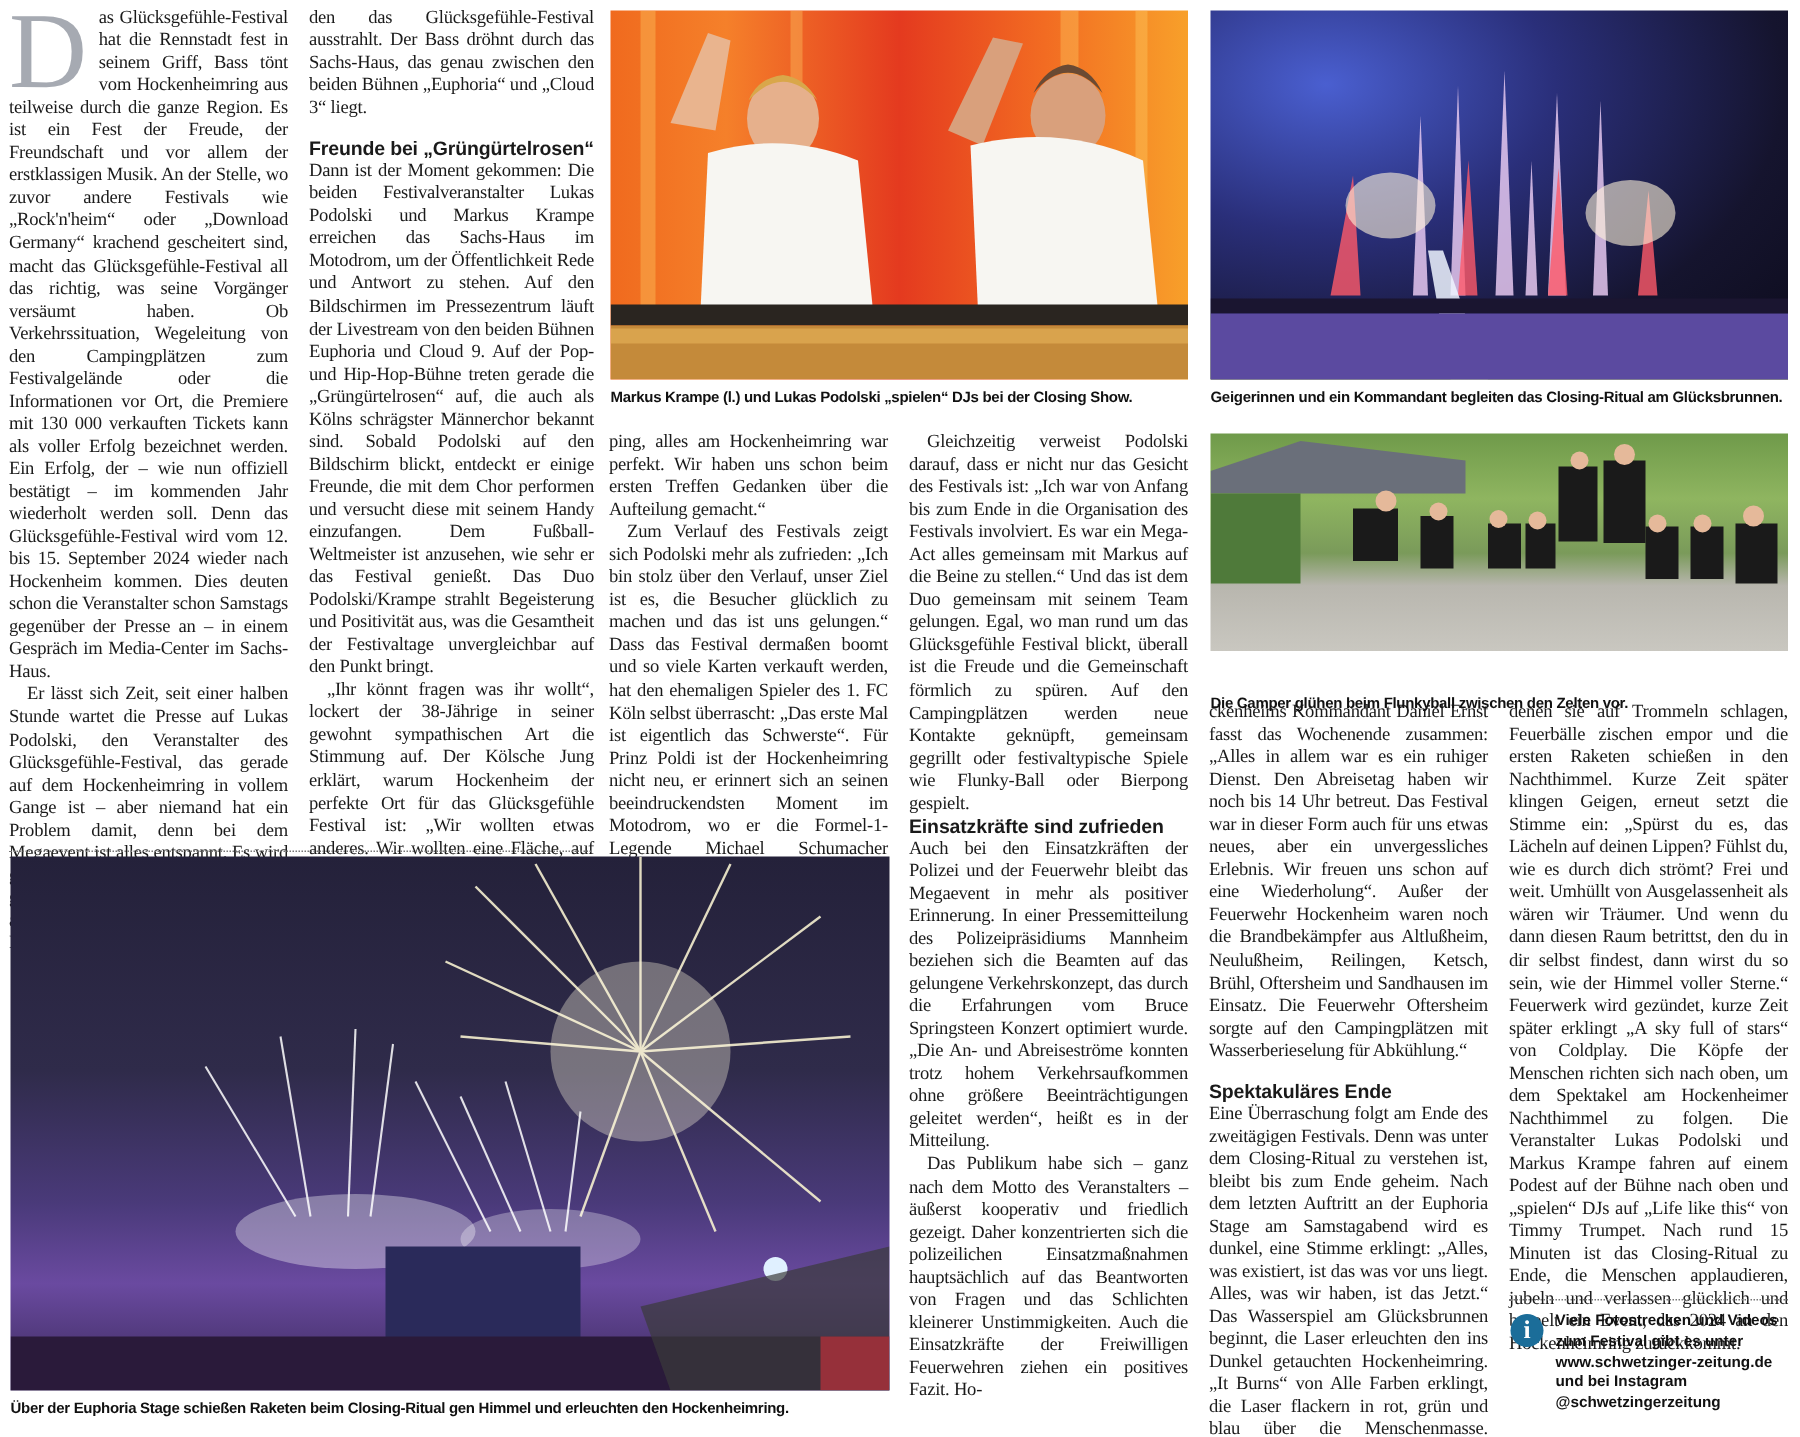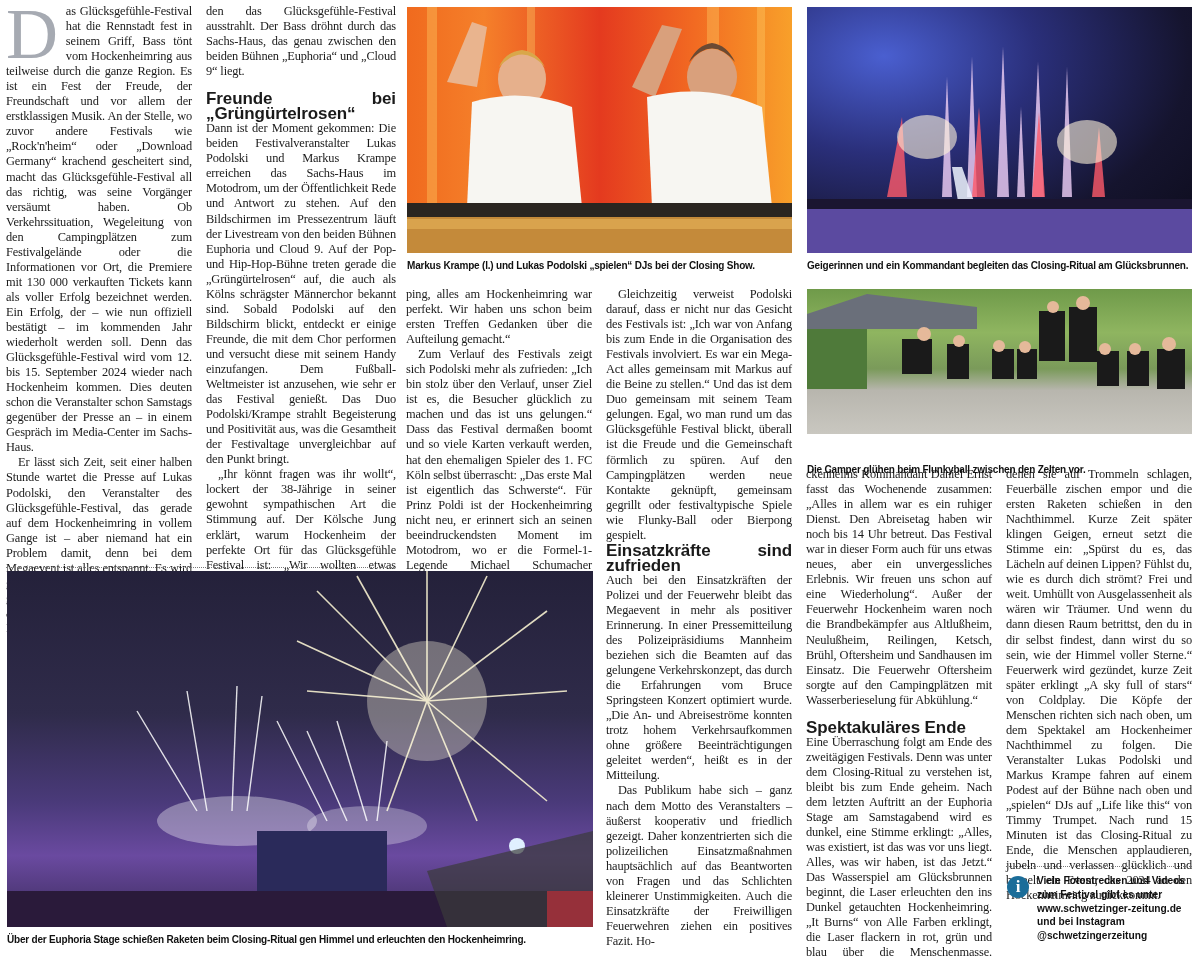--- a/index.html
+++ b/index.html
@@ -3,21 +3,21 @@
 <meta charset="utf-8">
 <style>
   html, body { margin:0; padding:0; background:#fff; }
   body { width:1200px; height:958px; position:relative; overflow:hidden;
          font-family:"Liberation Serif", "DejaVu Serif", serif; color:#1a1a1a; }
   .col { position:absolute; font-size:12.4px; line-height:15.05px; text-align:justify;
          hyphens:manual; letter-spacing:-0.15px; }
   .col p { margin:0; text-indent:0; }
   .col p.ind { text-indent:12px; }
   .head { font-family:"Liberation Sans", "DejaVu Sans", sans-serif; font-weight:bold;
-          font-size:17px; line-height:15px; margin:0; letter-spacing:-0.1px; }
+          font-size:13px; line-height:15px; margin:0; letter-spacing:-0.1px; }
   .cap { position:absolute; font-family:"Liberation Sans", "DejaVu Sans", sans-serif;
          font-weight:bold; font-size:10px; line-height:12px; color:#111; letter-spacing:-0.2px; white-space:nowrap; }
   .photo { position:absolute; overflow:hidden; }
   .dropcap { float:left; font-family:"Liberation Serif", serif; font-size:72px; line-height:56px;
              color:#a6aab2; margin:2px 8px 0 0; height:58px; }
   .rule { position:absolute; border-top:1px dotted #777; }
   .info { position:absolute; left:1007px; top:876px; width:190px; }
   .info-icon { position:absolute; left:0; top:0; width:22px; height:22px; border-radius:50%;
                background:#1b6d99; color:#fff; font-family:"Liberation Serif", serif; font-weight:bold;
                font-size:17px; line-height:22px; text-align:center; }
@@ -27,21 +27,21 @@
 </head>
 <body>
 
 <div class="col" style="left:6px; top:4px; width:186px;">
   <span class="dropcap">D</span>
   <p>as Glücksgefühle-Festival hat die Rennstadt fest in seinem Griff, Bass tönt vom Hockenheimring aus teilweise durch die ganze Region. Es ist ein Fest der Freude, der Freundschaft und vor allem der erstklassigen Musik. An der Stelle, wo zuvor andere Festivals wie „Rock'n'heim“ oder „Download Germany“ krachend gescheitert sind, macht das Glücksgefühle-Festival all das richtig, was seine Vorgänger versäumt haben. Ob Verkehrssituation, Wegeleitung von den Campingplätzen zum Festivalgelände oder die Informationen vor Ort, die Premiere mit 130 000 verkauften Tickets kann als voller Erfolg bezeichnet werden. Ein Erfolg, der – wie nun offiziell bestätigt – im kommenden Jahr wiederholt werden soll. Denn das Glücksgefühle-Festival wird vom 12. bis 15. September 2024 wieder nach Hockenheim kommen. Dies deuten schon die Veranstalter schon Samstags gegenüber der Presse an – in einem Gespräch im Media-Center im Sachs-Haus.</p>
   <p class="ind">Er lässt sich Zeit, seit einer halben Stunde wartet die Presse auf Lukas Podolski, den Veranstalter des Glücksgefühle-Festival, das gerade auf dem Hockenheimring in vollem Gange ist – aber niemand hat ein Problem damit, denn bei dem Megaevent ist alles entspannt. Es wird gemeinsam gelacht, gesungen und getanzt, das Motodrom liegt im absoluten Freudentaumel, beseelt vom Frieden,</p>
 </div>
 
 <div class="col" style="left:206px; top:4px; width:190px;">
-  <p>den das Glücksgefühle-Festival ausstrahlt. Der Bass dröhnt durch das Sachs-Haus, das genau zwischen den beiden Bühnen „Euphoria“ und „Cloud 9“ liegt.</p>
+  <p>den das Glücksgefühle-Festival ausstrahlt. Der Bass dröhnt durch das Sachs-Haus, das genau zwischen den beiden Bühnen „Euphoria“ und „Cloud 3“ liegt.</p>
   <p class="head" style="margin-top:12px;">Freunde bei „Grüngürtelrosen“</p>
   <p>Dann ist der Moment gekommen: Die beiden Festivalveranstalter Lukas Podolski und Markus Krampe erreichen das Sachs-Haus im Motodrom, um der Öffentlichkeit Rede und Antwort zu stehen. Auf den Bildschirmen im Pressezentrum läuft der Livestream von den beiden Bühnen Euphoria und Cloud 9. Auf der Pop- und Hip-Hop-Bühne treten gerade die „Grüngürtelrosen“ auf, die auch als Kölns schrägster Männerchor bekannt sind. Sobald Podolski auf den Bildschirm blickt, entdeckt er einige Freunde, die mit dem Chor performen und versucht diese mit seinem Handy einzufangen. Dem Fußball-Weltmeister ist anzusehen, wie sehr er das Festival genießt. Das Duo Podolski/Krampe strahlt Begeisterung und Positivität aus, was die Gesamtheit der Festivaltage unvergleichbar auf den Punkt bringt.</p>
   <p class="ind">„Ihr könnt fragen was ihr wollt“, lockert der 38-Jährige in seiner gewohnt sympathischen Art die Stimmung auf. Der Kölsche Jung erklärt, warum Hockenheim der perfekte Ort für das Glücksgefühle Festival ist: „Wir wollten etwas anderes. Wir wollten eine Fläche, auf der man sich breit aufstellen kann. Die Areas hier, das Cam-</p>
 </div>
 
 <div class="col" style="left:406px; top:287px; width:186px;">
   <p>ping, alles am Hockenheimring war perfekt. Wir haben uns schon beim ersten Treffen Gedanken über die Aufteilung gemacht.“</p>
   <p class="ind">Zum Verlauf des Festivals zeigt sich Podolski mehr als zufrieden: „Ich bin stolz über den Verlauf, unser Ziel ist es, die Besucher glücklich zu machen und das ist uns gelungen.“ Dass das Festival dermaßen boomt und so viele Karten verkauft werden, hat den ehemaligen Spieler des 1. FC Köln selbst überrascht: „Das erste Mal ist eigentlich das Schwerste“. Für Prinz Poldi ist der Hockenheimring nicht neu, er erinnert sich an seinen beeindruckendsten Moment im Motodrom, wo er die Formel-1-Legende Michael Schumacher getroffen hat.</p>
 </div>
 

